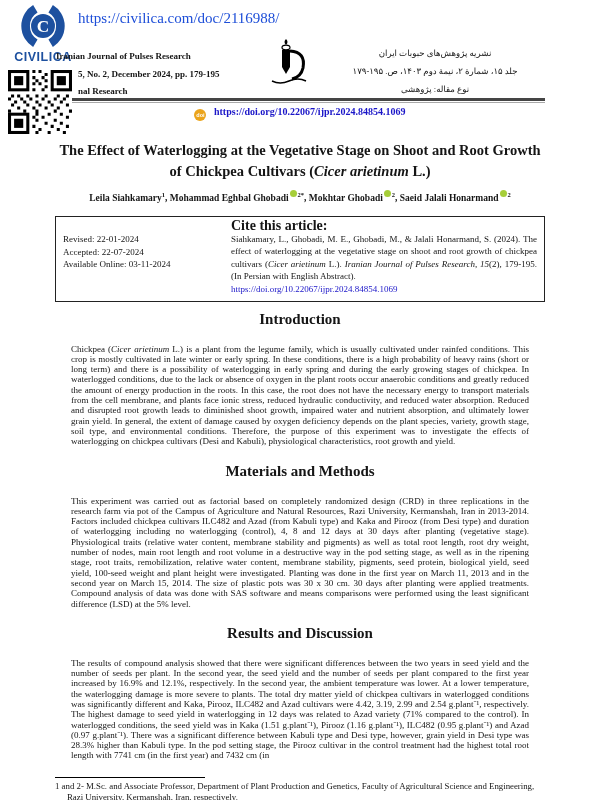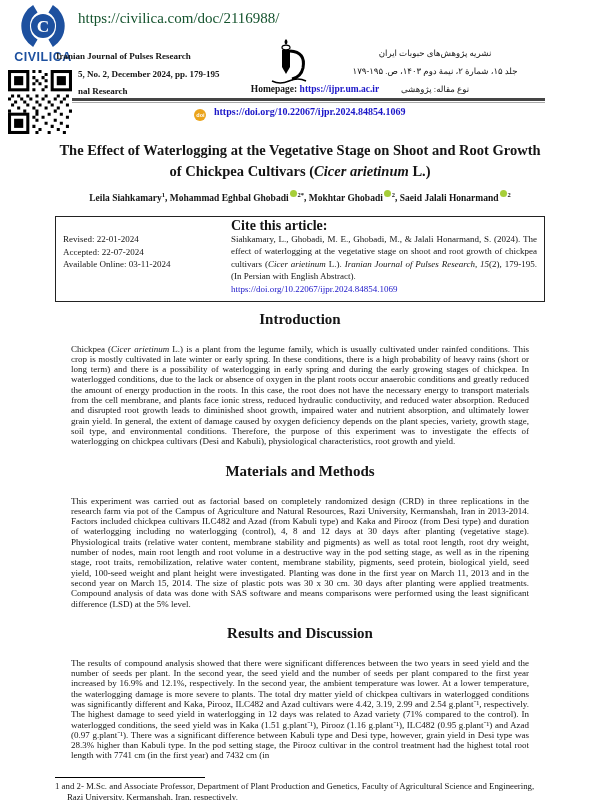--- a/index.html
+++ b/index.html
@@ -4,21 +4,21 @@
 <style>
   html,body{margin:0;padding:0;}
   body{width:600px;height:800px;background:#f7f7f7;}
   .page{position:relative;width:600px;height:800px;background:#ffffff;overflow:hidden;
         font-family:"Liberation Serif",serif;color:#151515;}
   .lnk{color:#1b16c8;text-decoration:none;cursor:pointer;}
   
   .civilica{position:absolute;left:8px;top:4px;width:70px;text-align:center;}
   .civilica .wordmark{font-family:"Liberation Sans",sans-serif;font-weight:bold;
         font-size:12.5px;letter-spacing:.5px;color:#1d509f;margin-top:-2px;}
-  .doc-url{position:absolute;left:78px;top:10px;font-size:15px;color:#14532d;}
+  .doc-url{position:absolute;left:78px;top:10px;font-size:15px;color:#1d4ed8;}
   .qr{position:absolute;left:8px;top:70px;}
   .hdr-left{position:absolute;left:56px;top:48px;width:190px;font-weight:bold;
         font-size:9px;line-height:17.5px;white-space:nowrap;}
   .hdr-left .indent{margin-left:22px;}
   .lamp{position:absolute;left:262px;top:38px;}
   .homepage{position:absolute;left:190px;top:84px;width:250px;text-align:center;
         font-size:9.5px;font-weight:bold;white-space:nowrap;}
   .hdr-right{position:absolute;right:55px;top:44px;width:220px;text-align:center;
         direction:rtl;font-family:Liberation Serif, serif;font-size:8.6px;line-height:18px;}
   .hdr-rule{position:absolute;left:72px;right:55px;top:98px;height:1px;
@@ -100,24 +100,20 @@
   <div class="lamp">
     <svg width="54" height="50" viewBox="0 0 54 50">
       <path d="M24 1 q3 3 0 6 q-3-3 0-6" fill="#000"></path>
       <ellipse cx="24" cy="9.5" rx="4" ry="2.3" fill="none" stroke="#000" stroke-width="1.2"></ellipse>
       <path d="M20 12 h8 v17 l-4 7 l-4-7 z" fill="#000"></path>
       <path d="M28 13 q16 1 13 17 q-2 9-11 11" fill="none" stroke="#000" stroke-width="3"></path>
       <path d="M10 43 q8 4 17 0 q9-4 17 0" fill="none" stroke="#000" stroke-width="1.4"></path>
     </svg>
   </div>
 
-  <div class="homepage">
-    <span>Homepage:</span>
-    <span class="lnk">https://ijpr.um.ac.ir</span>
-  </div>
 
   <div class="hdr-right">
     <div>نشریه پژوهش‌های حبوبات ایران</div>
     <div>جلد ۱۵، شمارة ۲، نیمة دوم ۱۴۰۳، ص. ۱۹۵-۱۷۹</div>
     <div>نوع مقاله: پژوهشی</div>
   </div>
 
   <div class="hdr-rule"></div>
 
   <div class="doi-row">

